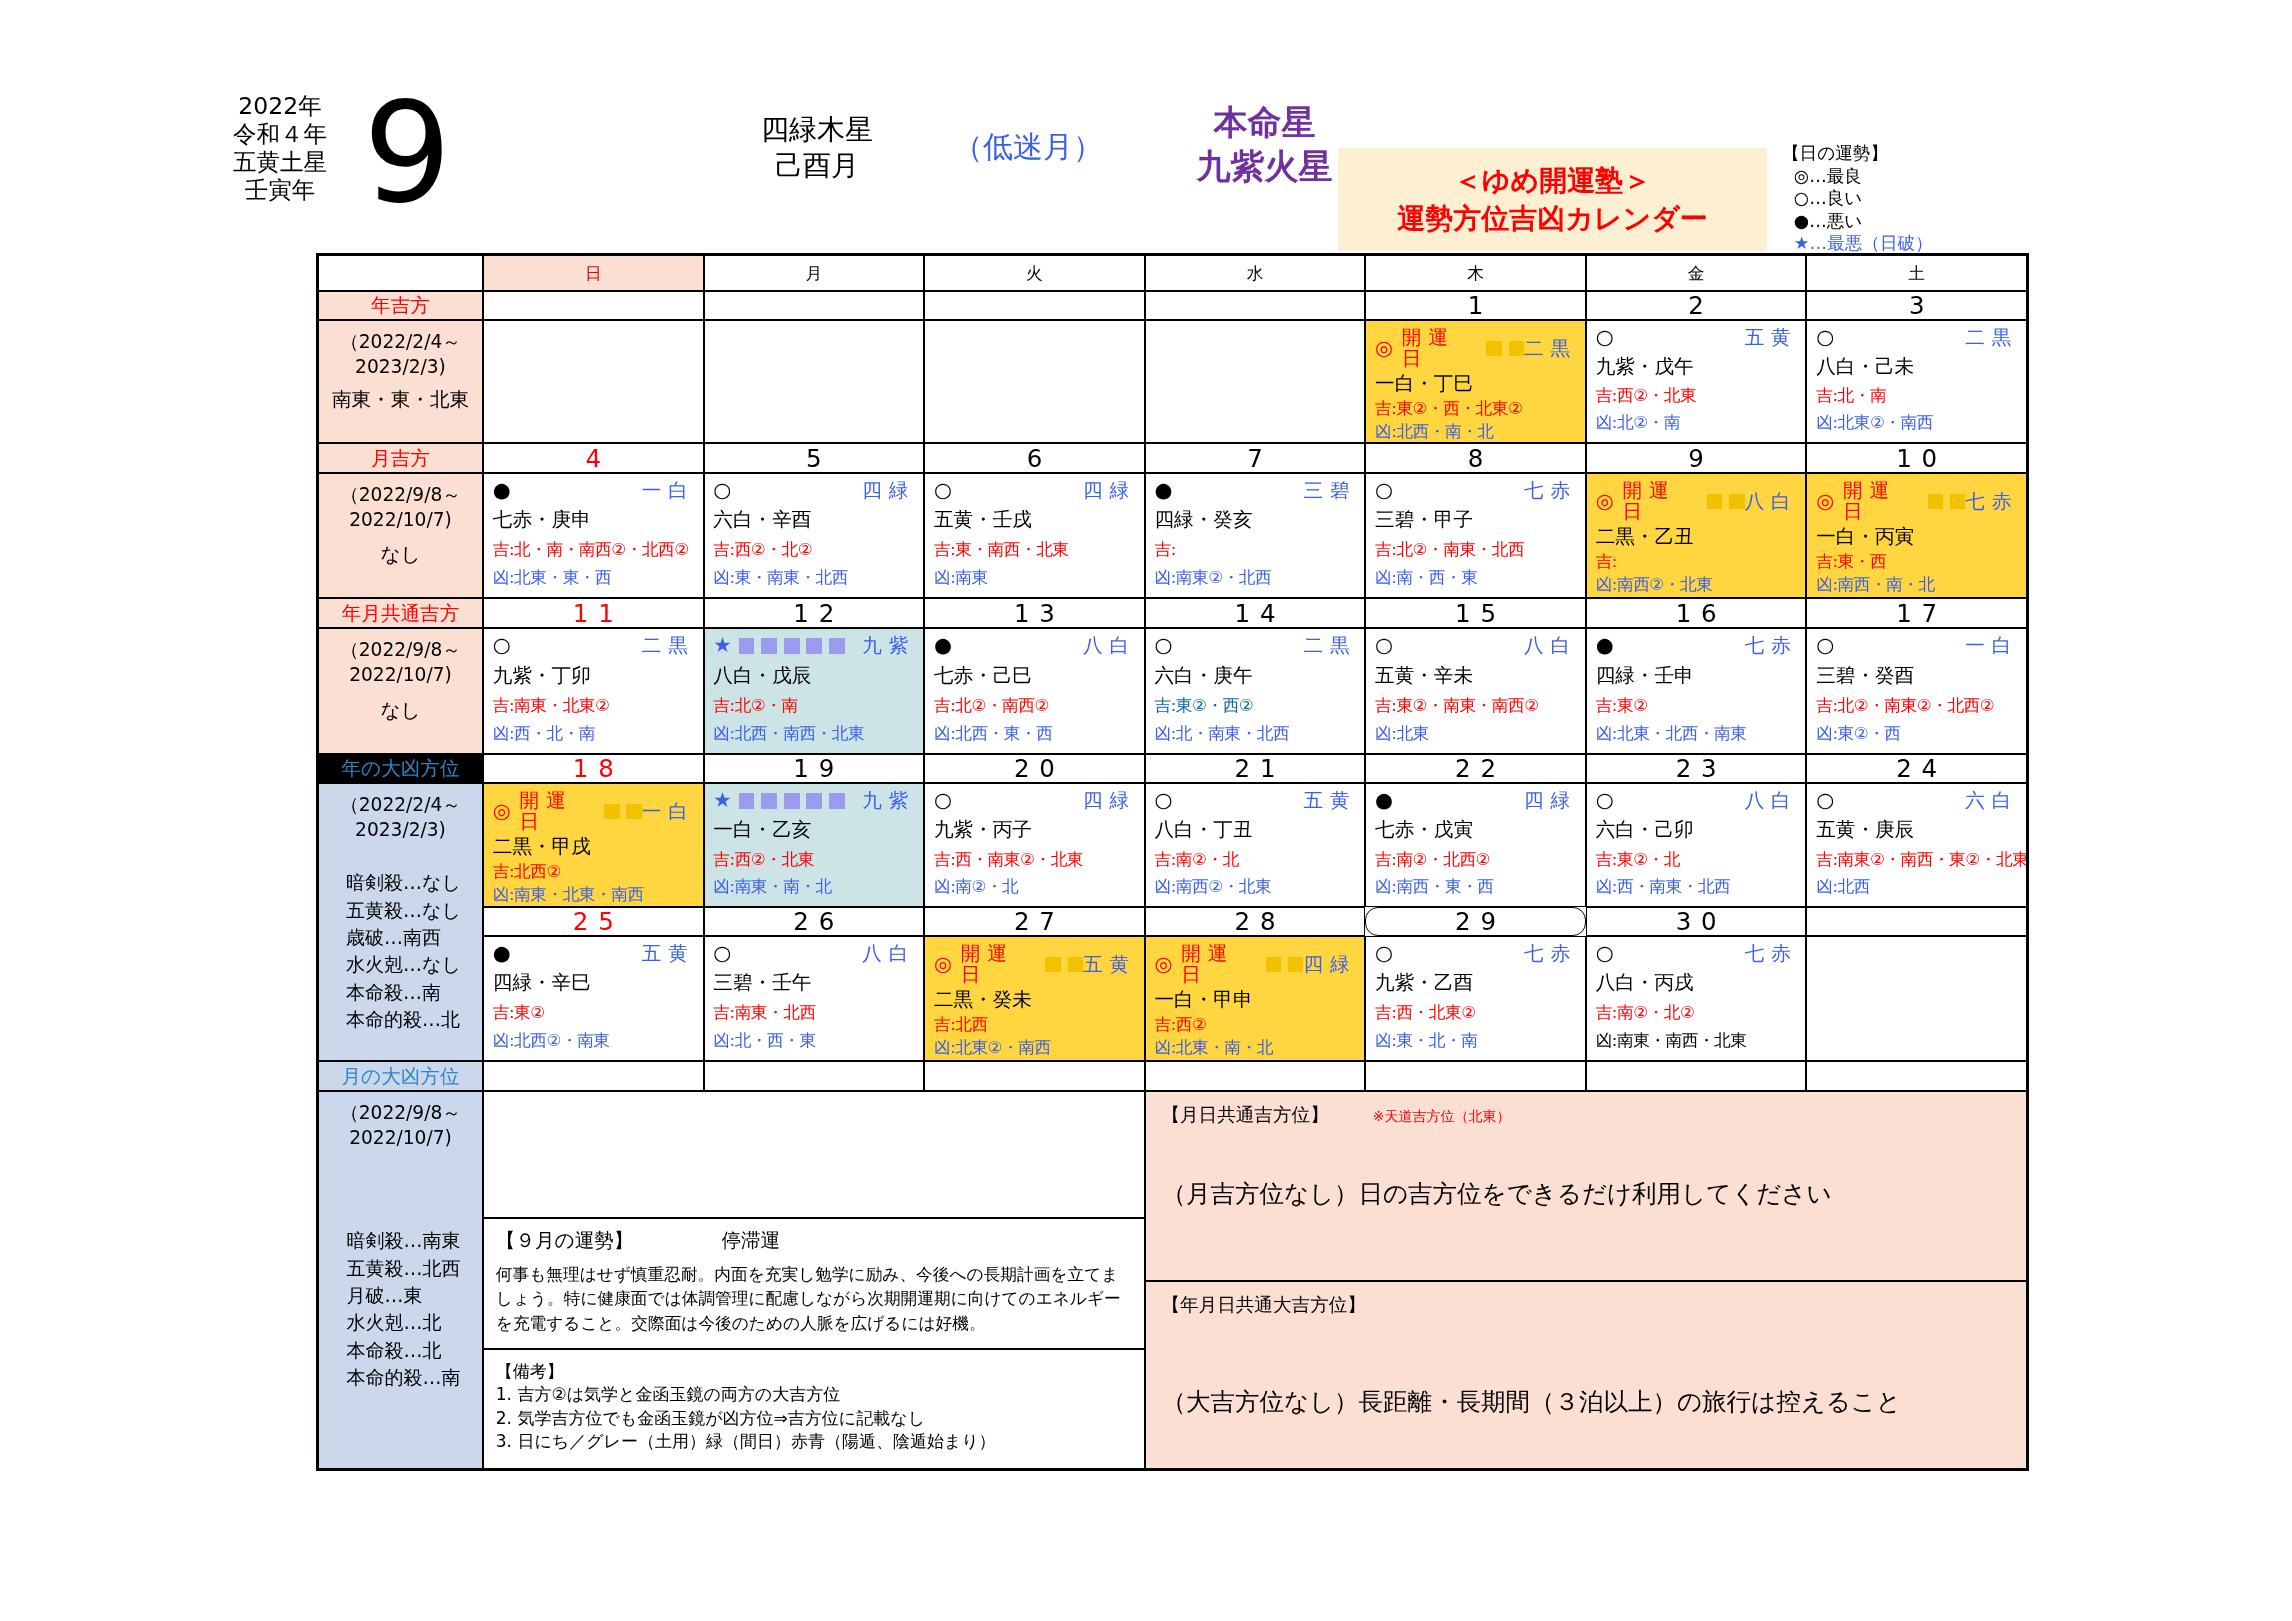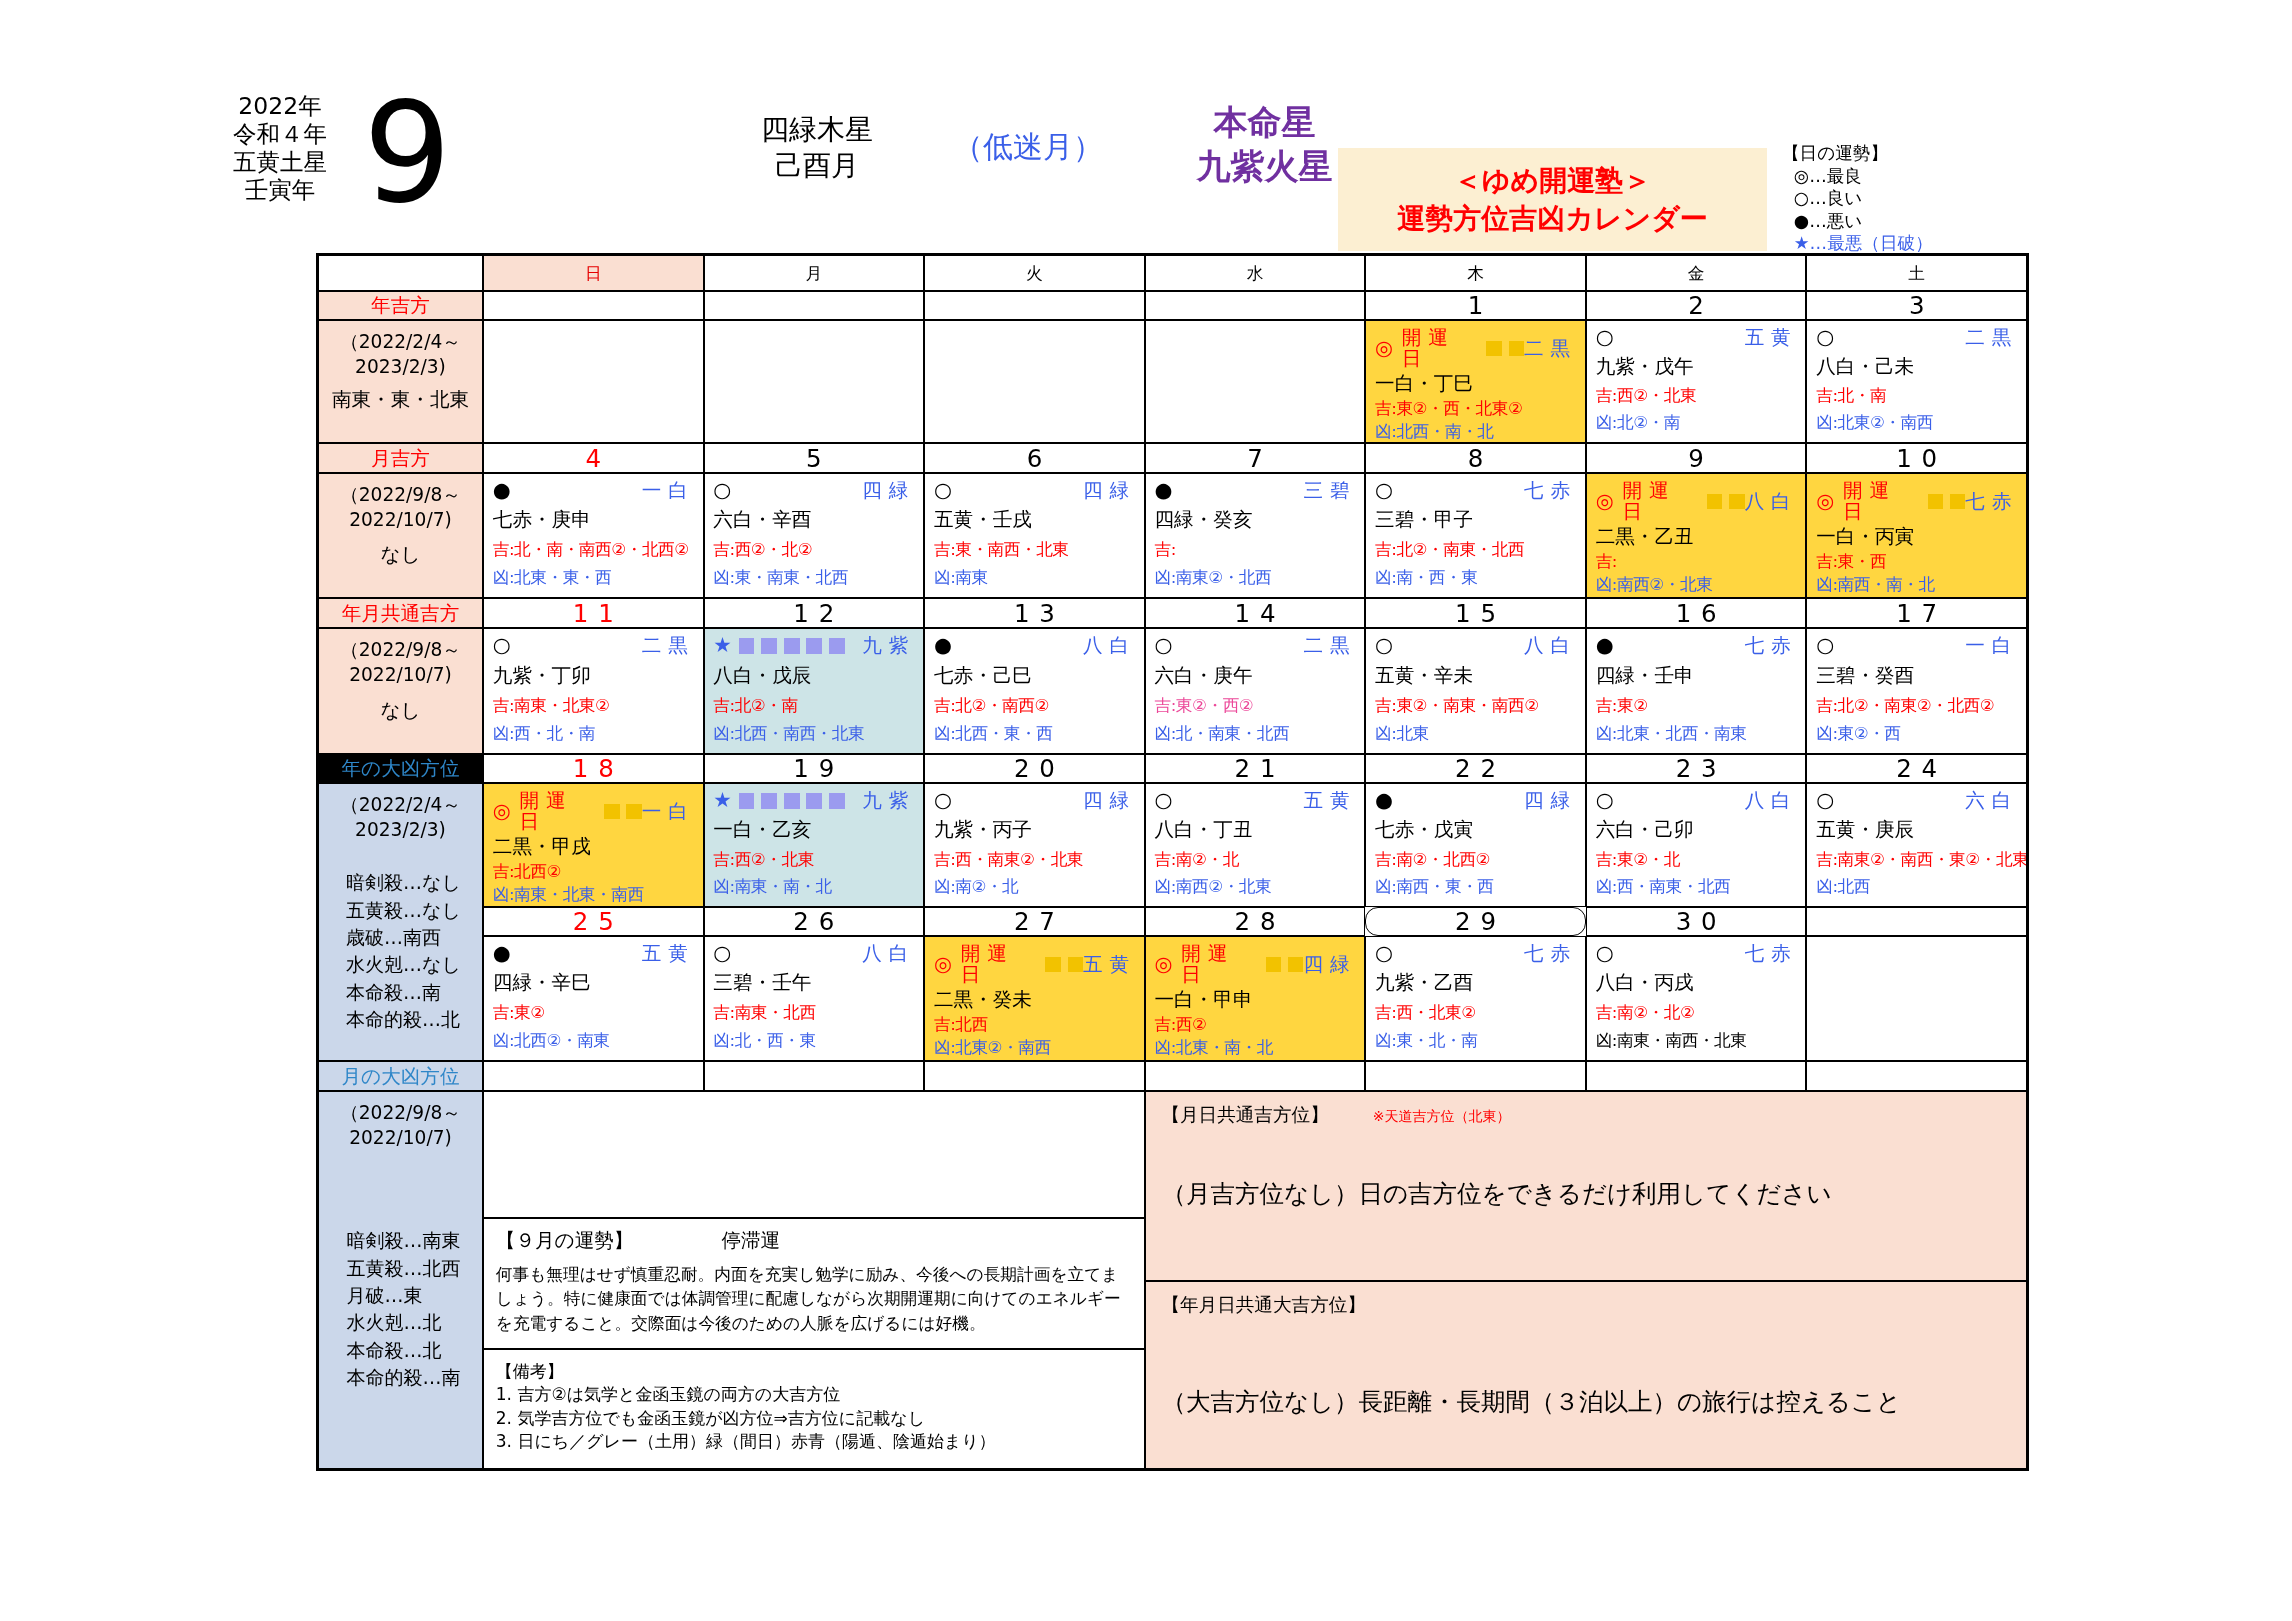--- a/index.html
+++ b/index.html
@@ -377,21 +377,21 @@
       </div>
       <div class="c daynum" style="grid-area: 6 / 5;">14</div>
       <div class="c daycell" style="grid-area: 7 / 5;">
         <div class="status">
           <span class="st-left">
             <span class="sym" style="color: rgb(0, 0, 0);">○</span>
           </span>
           <span class="star" style="color: rgb(58, 95, 232);">二黒</span>
         </div>
         <div class="dname">六白・庚午</div>
-        <div class="dkichi" style="color: #ec4899;">吉:東②・西②</div>
+        <div class="dkichi" style="color: #0369a1;">吉:東②・西②</div>
         <div class="dkyo" style="color: rgb(58, 95, 232);">凶:北・南東・北西</div>
       </div>
       <div class="c daynum" style="grid-area: 6 / 6;">15</div>
       <div class="c daycell" style="grid-area: 7 / 6;">
         <div class="status">
           <span class="st-left">
             <span class="sym" style="color: rgb(0, 0, 0);">○</span>
           </span>
           <span class="star" style="color: rgb(58, 95, 232);">八白</span>
         </div>

